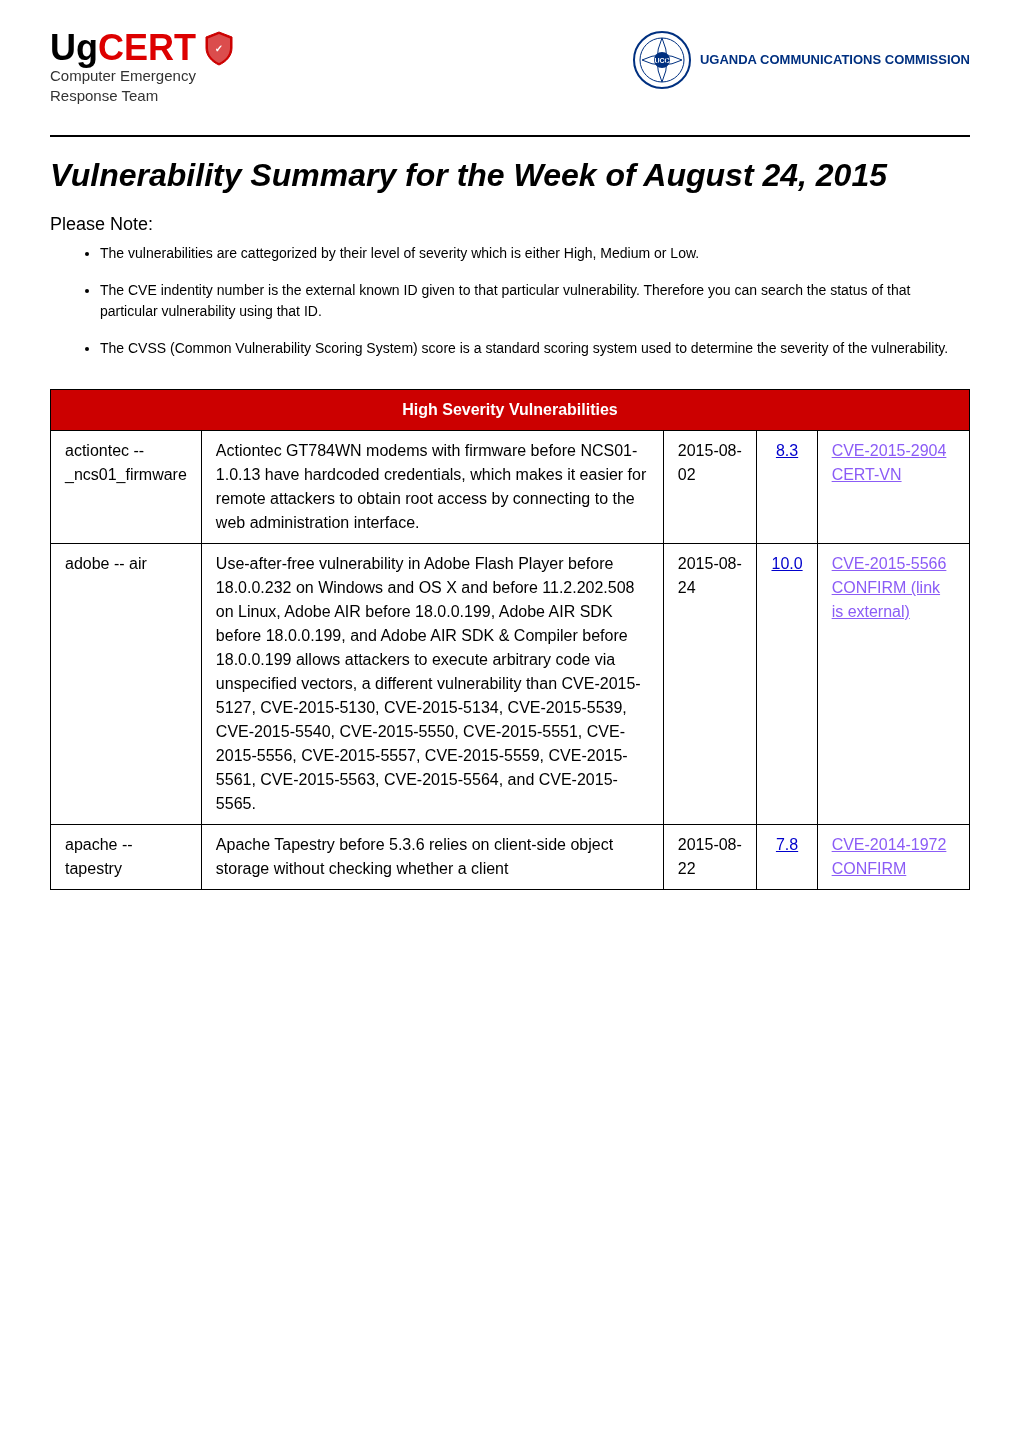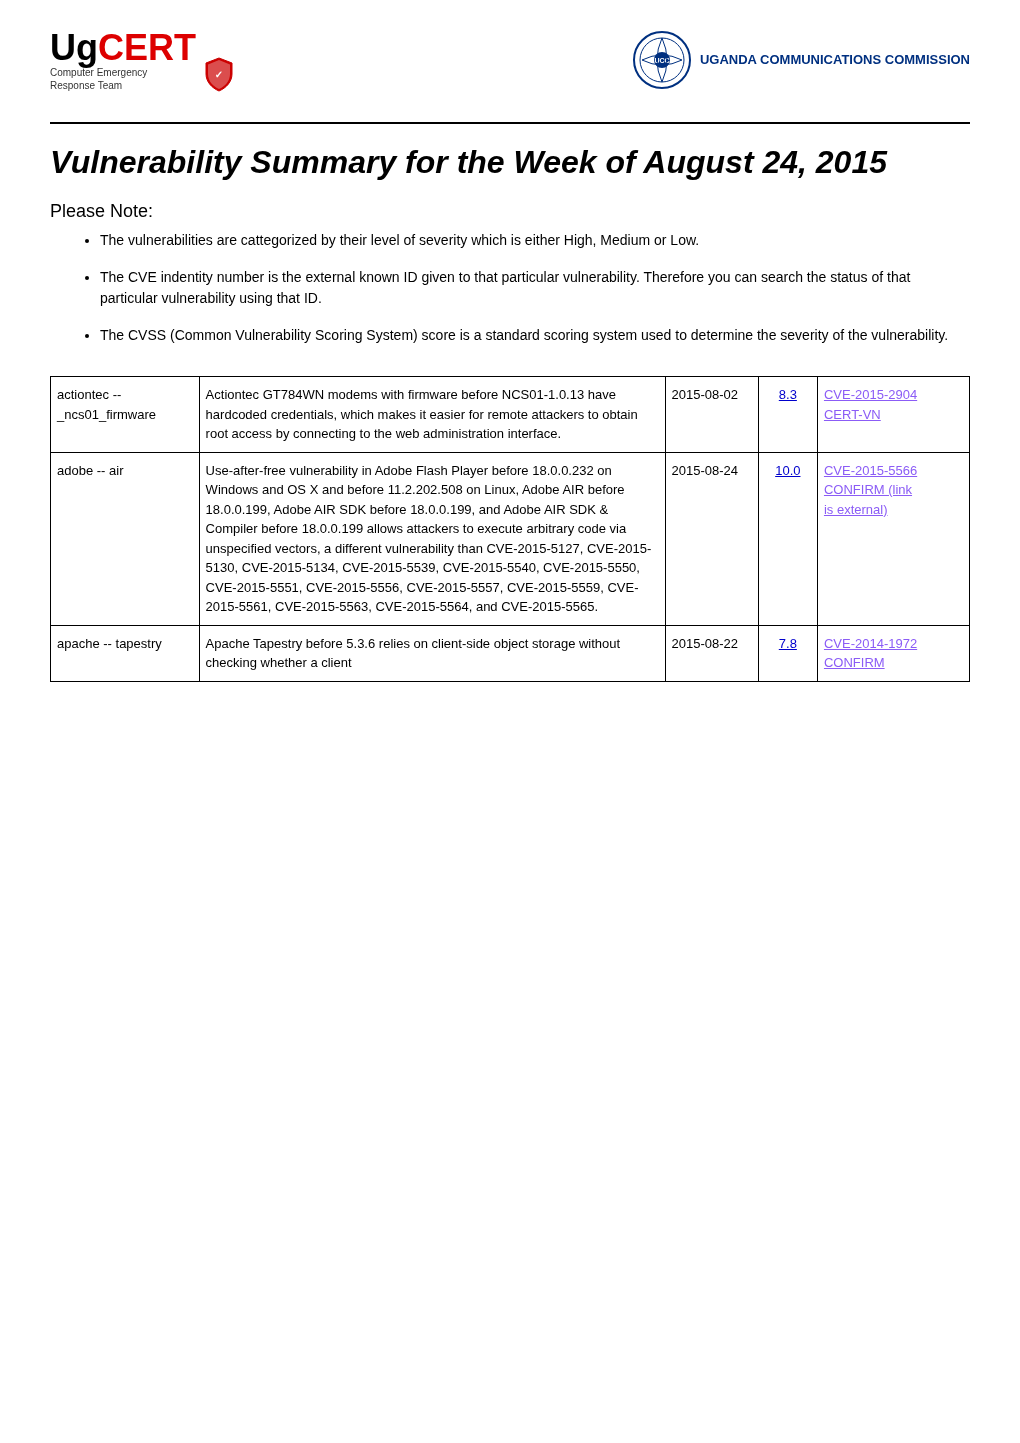--- a/index.html
+++ b/index.html
@@ -19,32 +19,32 @@
     }
     
     .header {
       display: flex;
       justify-content: space-between;
       align-items: flex-start;
       margin-bottom: 30px;
     }
     .logo-ugcert {
       display: flex;
-      align-items: flex-end;
+      align-items: flex-start;
       gap: 8px;
     }
     .logo-ugcert-text {
       font-size: 36px;
       font-weight: bold;
       line-height: 1;
     }
     .logo-ugcert-text .ug { color: #000; }
     .logo-ugcert-text .cert { color: #d00; }
     .logo-ugcert-subtitle {
-      font-size: 10px;
+      font-size: 15px;
       color: #333;
       line-height: 1.3;
     }
     .shield-icon {
       width: 30px;
       height: 36px;
     }
     .logo-ucc {
       display: flex;
       align-items: center;
@@ -102,22 +102,22 @@
     .vuln-table .col-header-row th {
       background: #fff;
       font-weight: bold;
       font-size: 14px;
       text-align: left;
       padding: 8px 6px;
       border: 1px solid #000;
       vertical-align: top;
     }
     .vuln-table td {
-      font-size: 13px;
-      padding: 8px 6px;
+      font-size: 16px;
+      padding: 8px 14px;
       border: 1px solid #000;
       vertical-align: top;
       line-height: 1.5;
     }
     .vuln-table .vendor-col { width: 150px; }
     .vuln-table .desc-col { width: 480px; }
     .vuln-table .date-col { width: 95px; }
     .vuln-table .cvss-col { width: 60px; text-align: center; }
     .vuln-table .cve-col { width: 155px; }
     .link-blue {
@@ -180,20 +180,23 @@
   <p class="please-note">Please Note:</p>
 
   <ul class="notes-list">
     <li>The vulnerabilities are cattegorized by their level of severity which is either High, Medium or Low.</li>
     <li>The CVE indentity number is the external known ID given to that particular vulnerability. Therefore you can search the status of that particular vulnerability using that ID.</li>
     <li>The CVSS (Common Vulnerability Scoring System) score is a standard  scoring system used to determine the severity of the vulnerability.</li>
   </ul>
 
   <table class="vuln-table">
     <tbody>
+        <tr class="table-header-row">
+      <td colspan="5">High Severity Vulnerabilities</td>
+    </tr>
 
     <tr class="row-alt">
       <td class="vendor-col">actiontec --<br>_ncs01_firmware</td>
       <td class="desc-col">Actiontec GT784WN modems with firmware before NCS01-1.0.13 have hardcoded credentials, which makes it easier for remote attackers to obtain root access by connecting to the web administration interface.</td>
       <td class="date-col">2015-08-02</td>
       <td class="cvss-col"><a class="cvss-link" href="#">8.3</a></td>
       <td class="cve-col"><a class="link-blue" href="#">CVE-2015-2904<br>CERT-VN</a></td>
     </tr>
 
     <tr class="row-alt">

